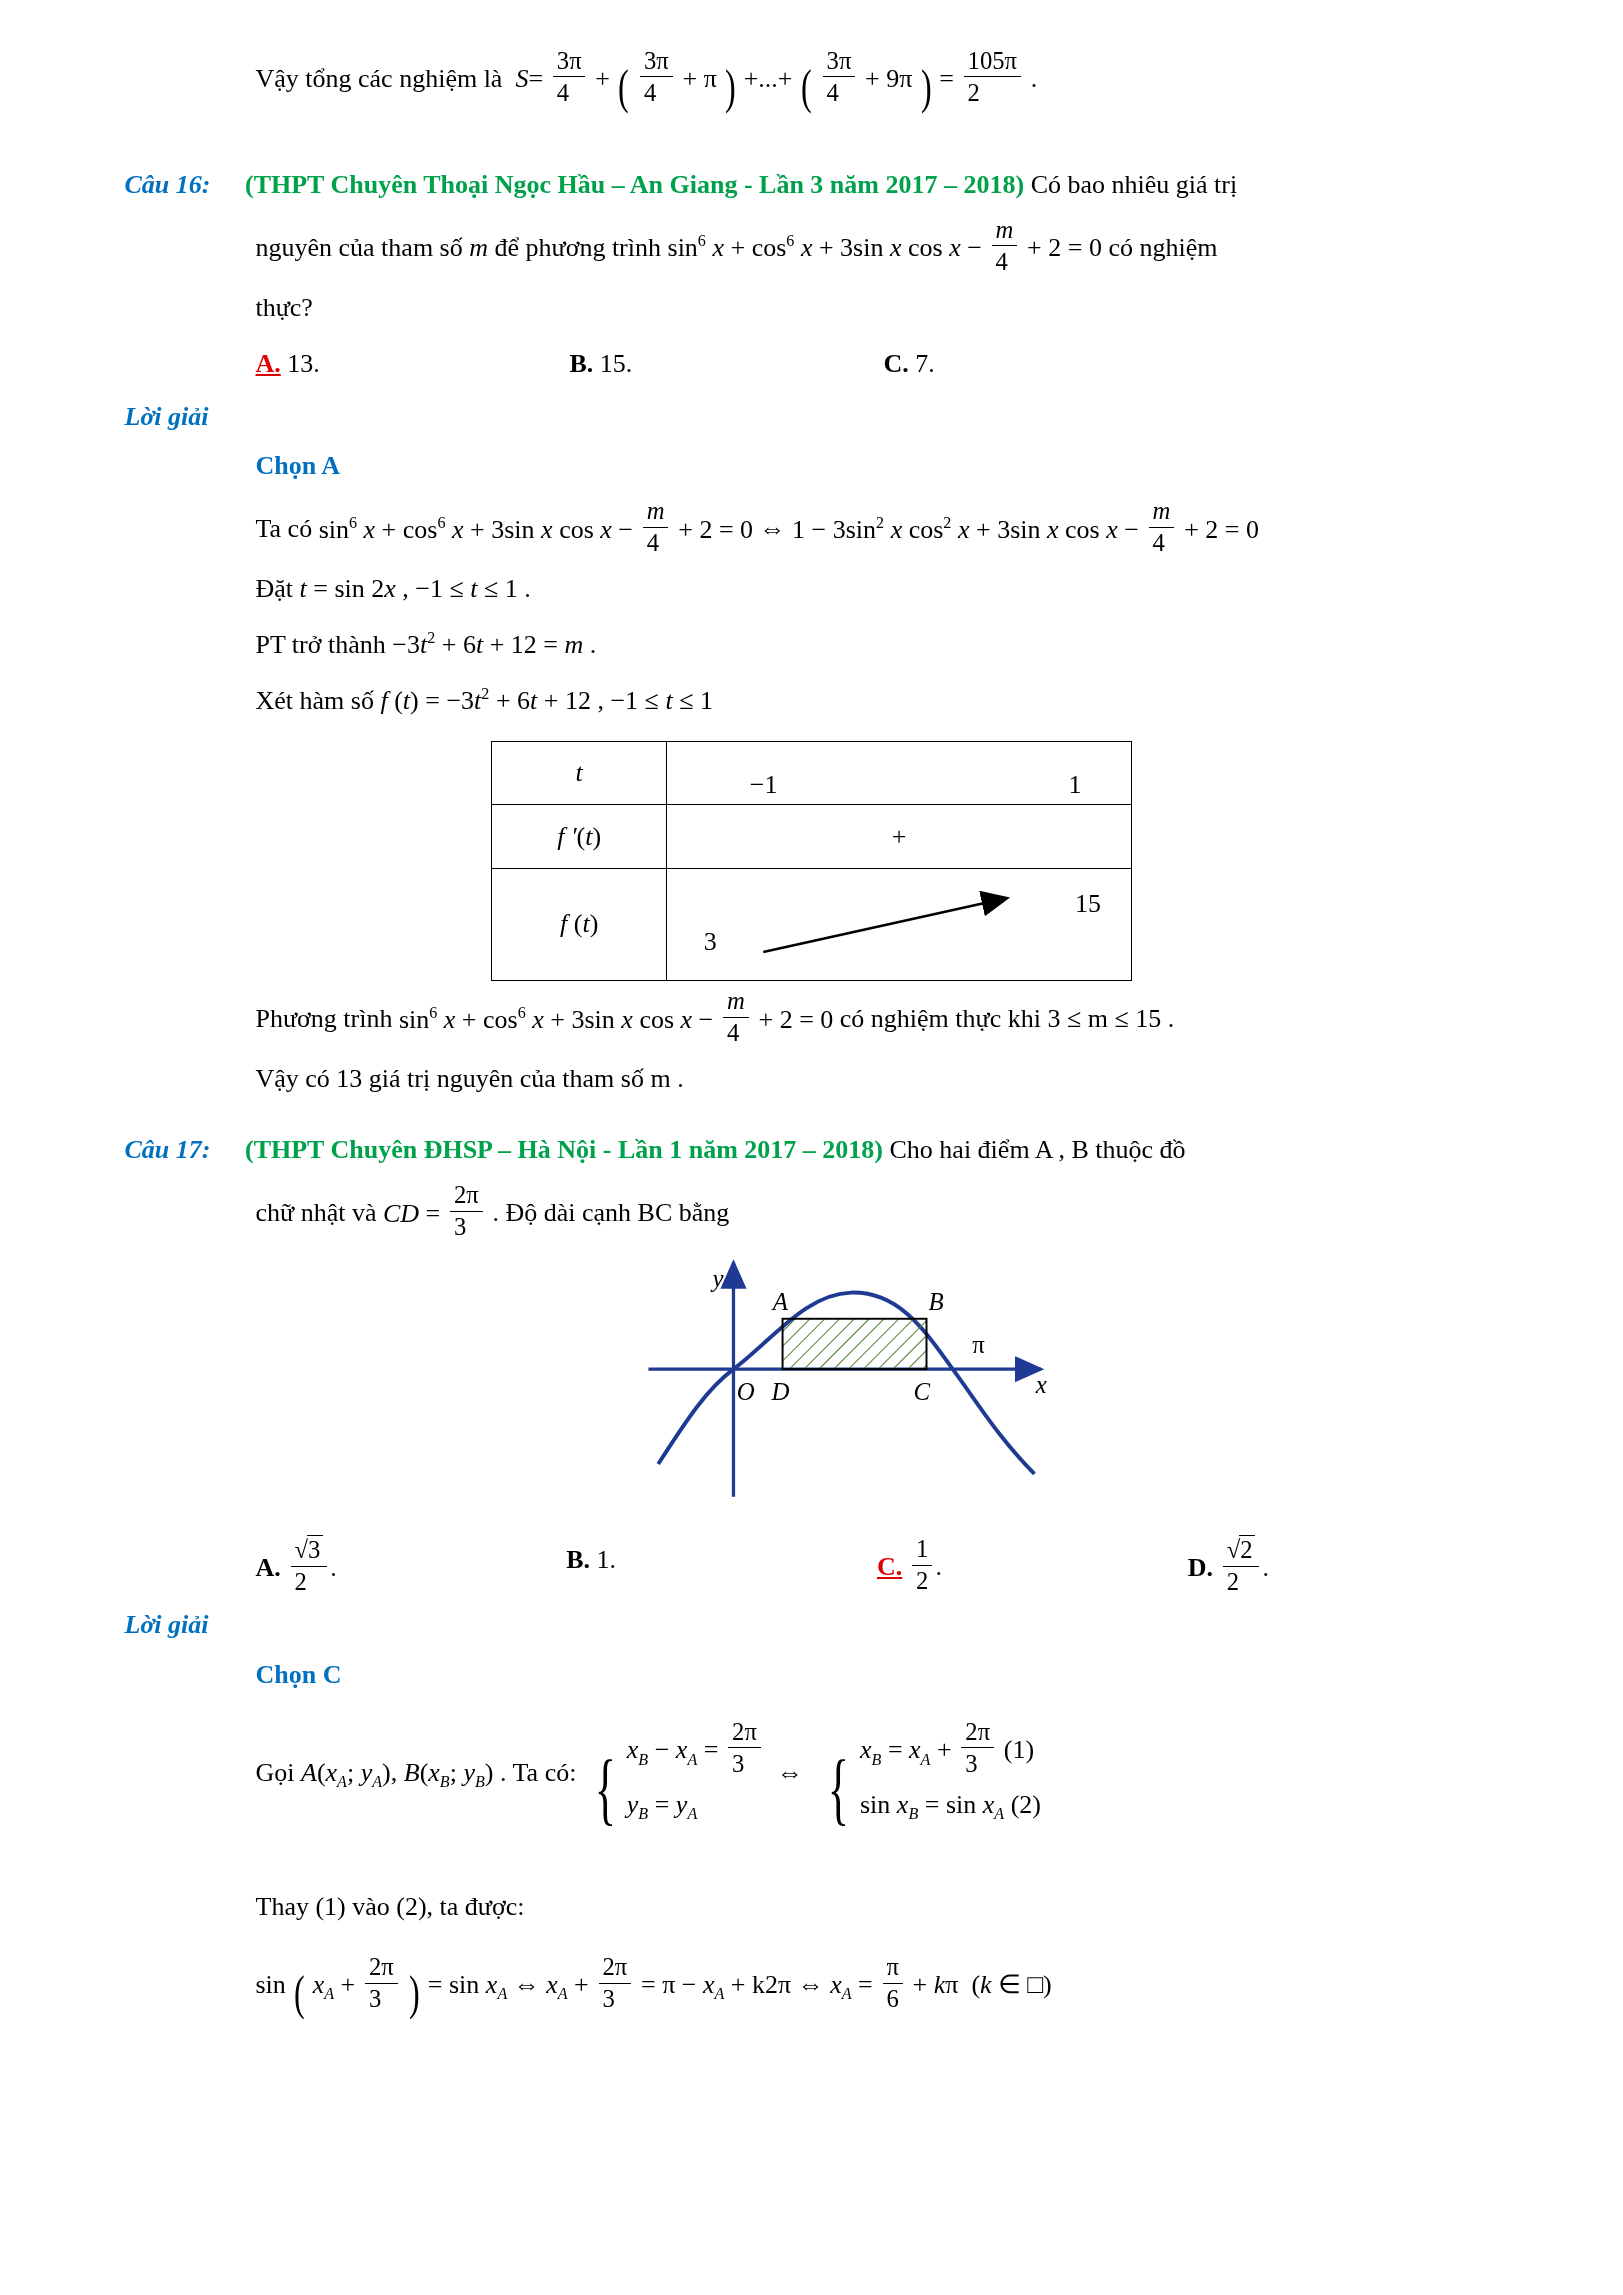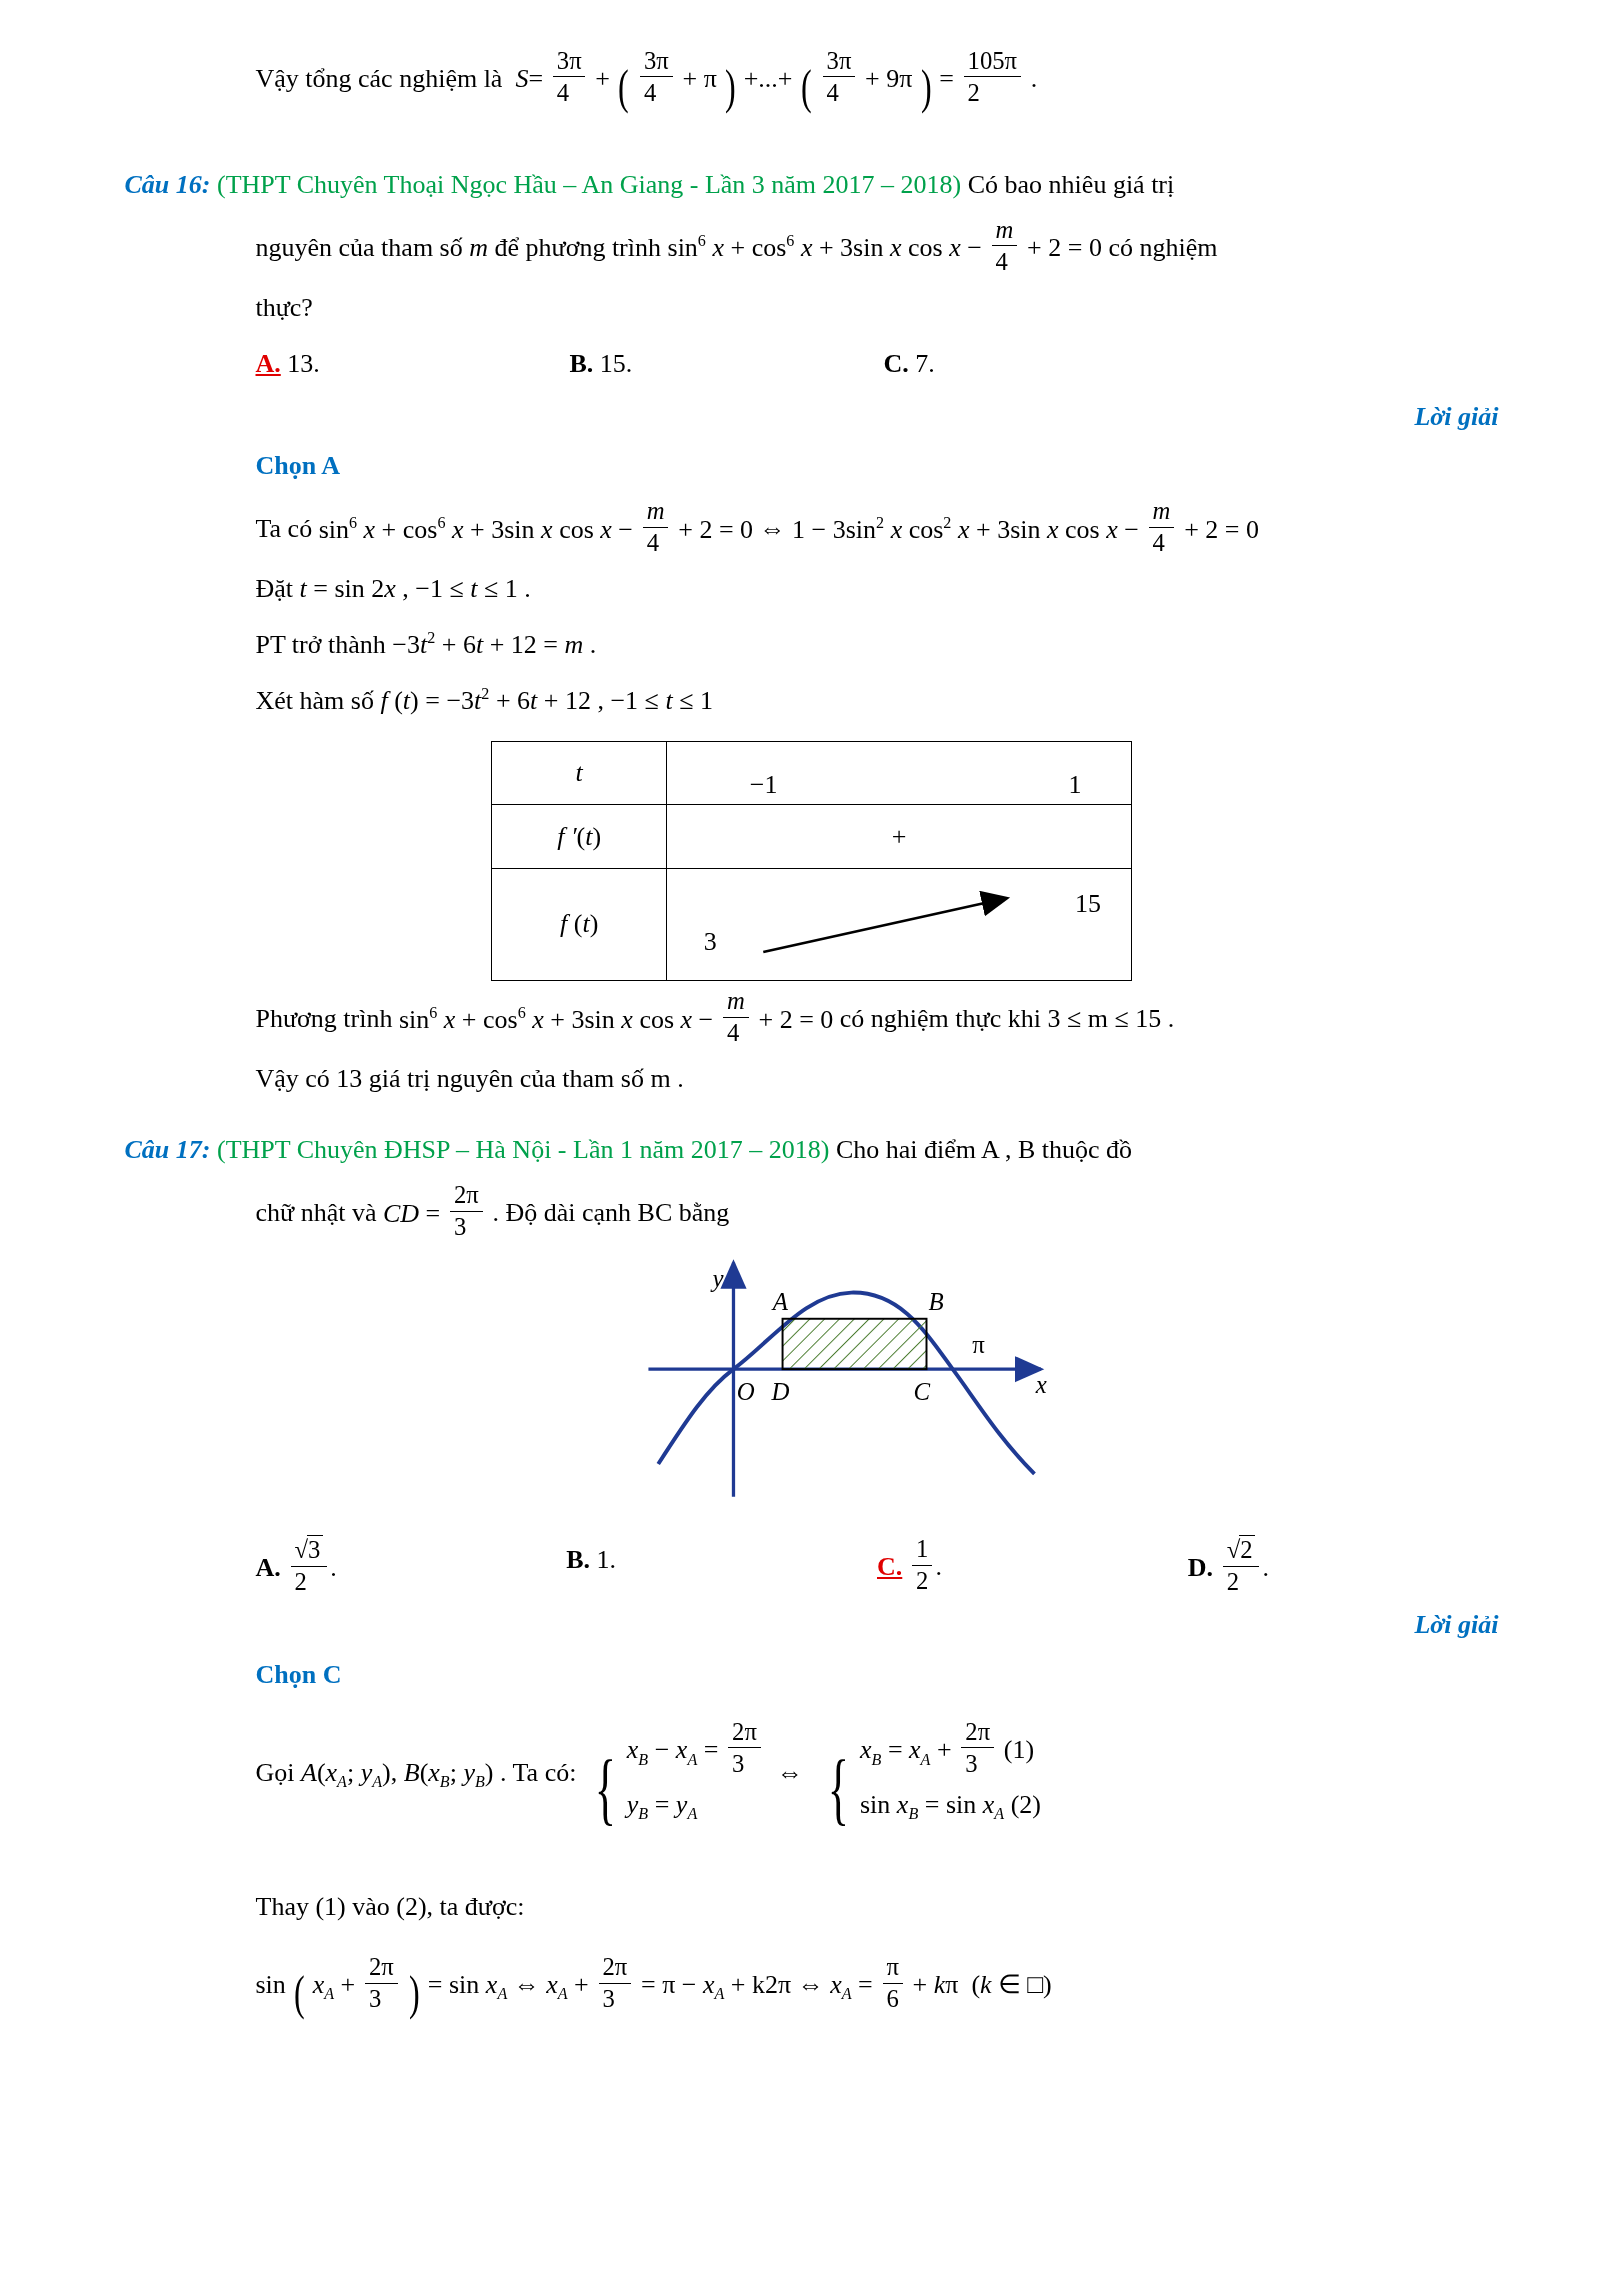--- a/index.html
+++ b/index.html
@@ -52,22 +52,22 @@
     margin:0 -1.3px;
   }
   .sqrt {
     display:inline-block;
     border-top:1.3px solid #000;
     padding:0 2.6px 0 1.3px;
     margin-left:-1.3px;
   }
   .radical { font-style:normal; }
   .qnum { color:#0070c0; font-weight:bold;font-style:italic; }
-  .src { color:#00a14b; font-weight:normal; font-style:normal; }
-  .loigiai { color:#0070c0; font-weight:bold; font-style:italic; text-align:right; }
+  .src { color:#00a14b; font-weight:bold; font-style:normal;margin-left:28px; }
+  .loigiai { color:#0070c0; font-weight:bold; font-style:italic; text-align:left; }
   .chon { color:#0070c0; font-weight:bold; }
   .ansletter { font-weight:bold; }
   .correct { color:#e00000; font-weight:bold; text-decoration:underline; }
 
   .answers {
     display:flex;
     margin-left:131px;
     margin-top:3.9px;
     margin-bottom:3.9px;
   }

